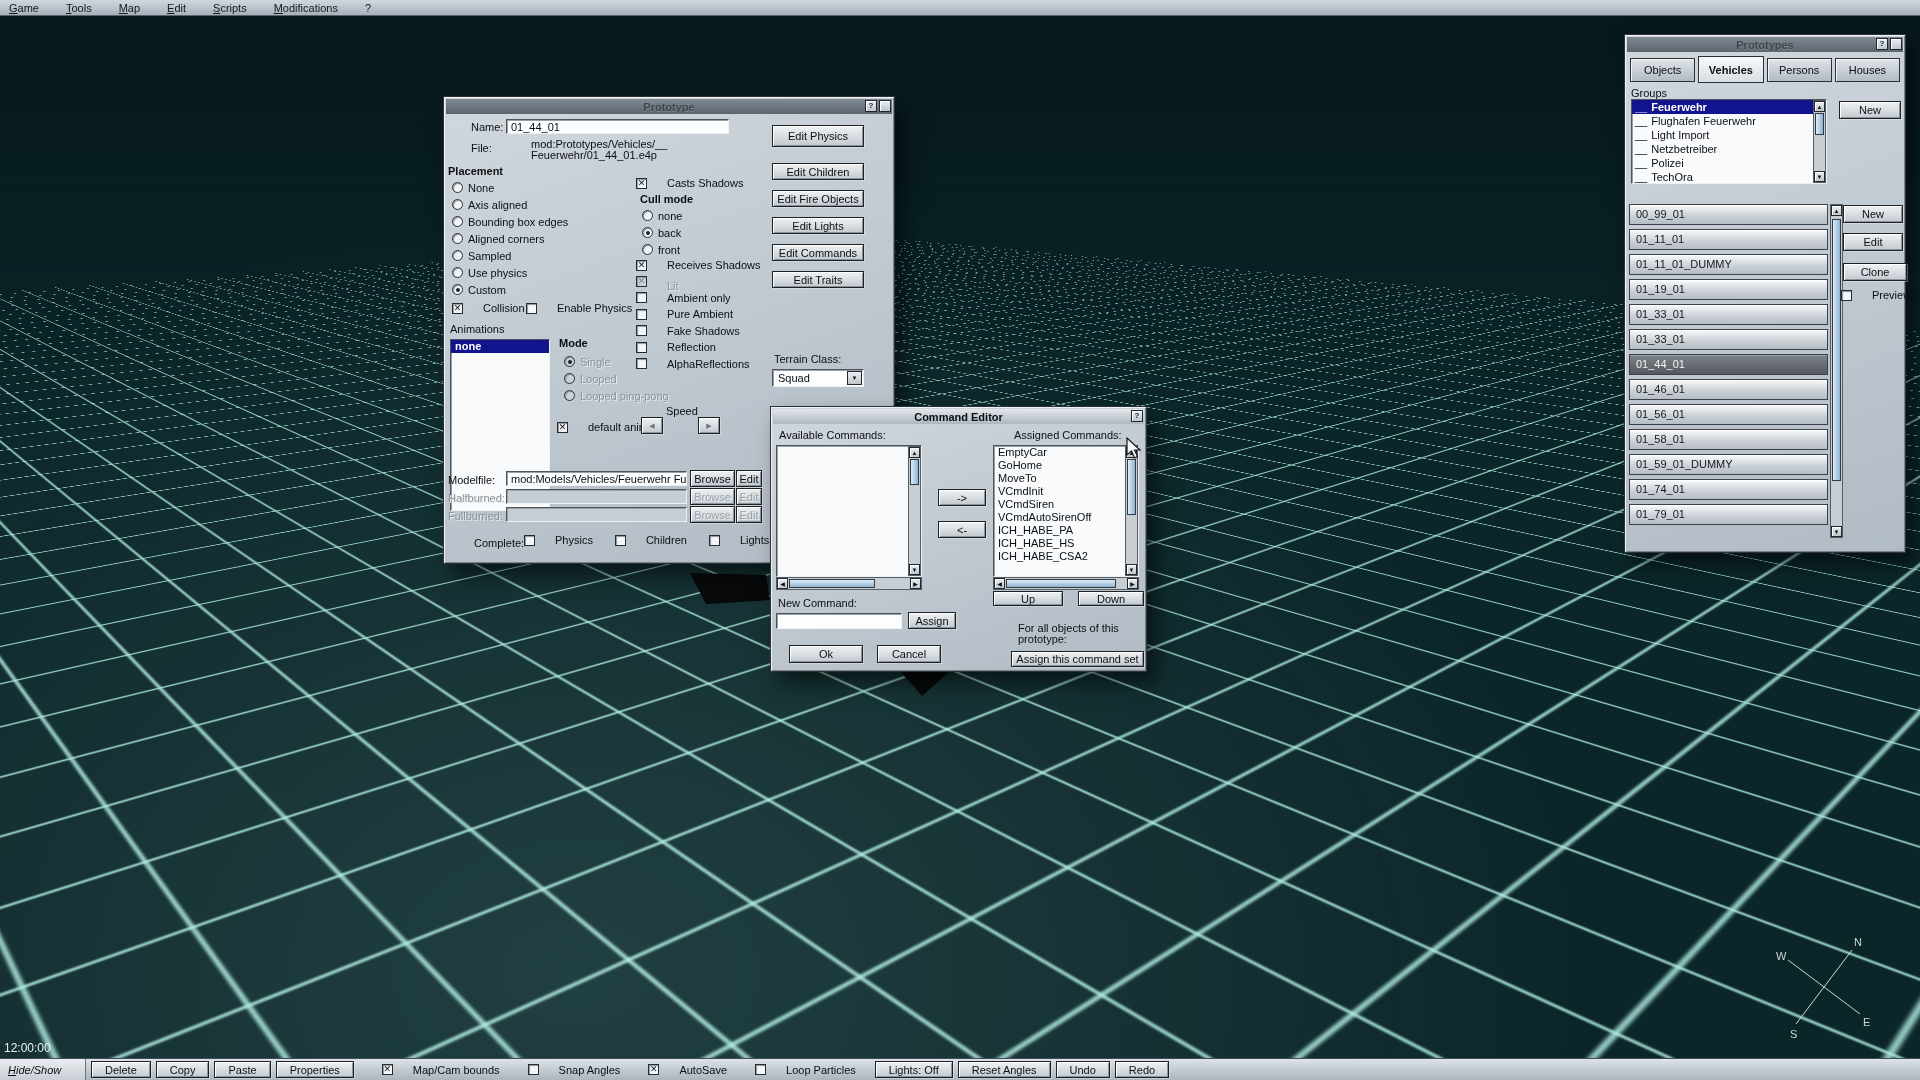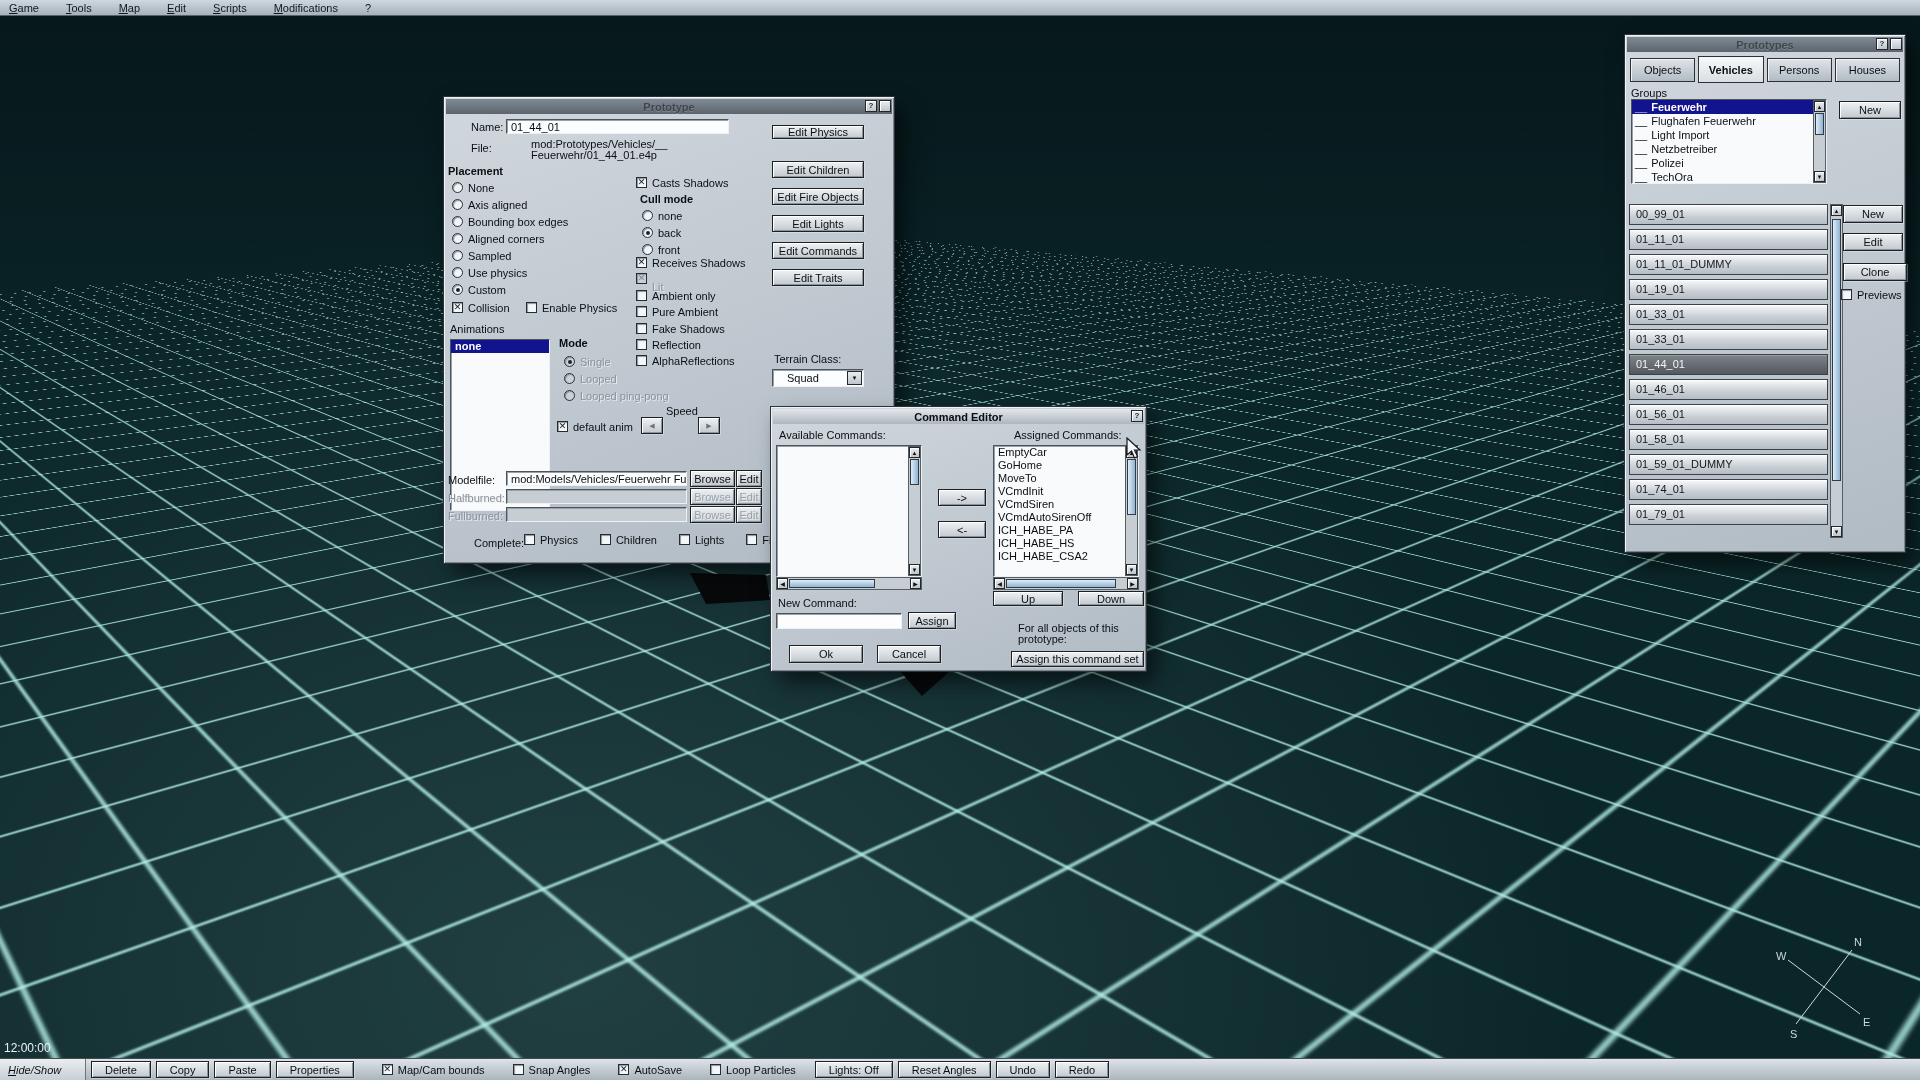--- a/index.html
+++ b/index.html
@@ -51,21 +51,21 @@
   
   .input{background:#fbfdfe;border:1px solid;border-color:#4c545b #edf1f4 #edf1f4 #4c545b;
     box-shadow:inset 1px 1px 0 #99a1a8;padding:1px 4px;overflow:hidden;white-space:nowrap;line-height:12px;}
   .input.disabled{background:#c6cdd3;}
   .listbox{background:#f8fafc;border:1px solid;border-color:#4c545b #edf1f4 #edf1f4 #4c545b;
     box-shadow:inset 1px 1px 0 #99a1a8;overflow:hidden;}
   .lb-item{height:13px;line-height:13px;padding:0 4px;white-space:nowrap;}
   .lb-item.selected{background:#11148d;color:#fff;font-weight:bold;}
 
   
-  .cb{display:flex;gap:5px;white-space:nowrap;}
+  .cb{display:flex;align-items:center;gap:20px;white-space:nowrap;}
   .cb .box{flex:0 0 11px;width:11px;height:11px;background:#f4f7f9;border:1px solid #272c30;
     box-shadow:inset 1px 1px 1px #8d959c;font-size:9px;line-height:9px;text-align:center;color:#15191c;}
   .cb.checked .box::after{content:"✕";}
   .cb.disabled .box{background:#c9d0d6;}
   .cb.disabled .box::after{color:#7e868d;}
   .cb.disabled .lbl{color:#8a929a;text-shadow:1px 1px 0 #e7ebee;margin-top:8px;}
   .radio-row{display:flex;align-items:center;gap:5px;height:17px;white-space:nowrap;}
   .radio{flex:0 0 11px;width:11px;height:11px;border-radius:50%;background:#f2f5f7;
     border:1px solid #2a2f34;box-shadow:inset 1px 1px 1px #8d959c;}
   .radio-row.selected .radio::after{content:"";display:block;width:4px;height:4px;border-radius:50%;
@@ -100,21 +100,21 @@
   .hideshow{width:86px;height:100%;background:linear-gradient(180deg,#eaeef1,#c7ced4);
     border-right:1px solid #6a737b;display:flex;align-items:center;padding-left:8px;}
   .hideshow .t{display:inline-block;font-style:italic;}
   .hideshow .t::first-letter{text-decoration:underline;}
   .push{height:17px;padding:0 13px;margin-left:5px;}
   .sb-gap{margin-left:28px;}
   .time{position:absolute;left:4px;top:1041px;color:#e9f3f3;font-size:12px;z-index:5;}
 
   .filetext{line-height:11px;}
   .dd{position:absolute;background:#fbfdfe;border:1px solid;border-color:#4c545b #edf1f4 #edf1f4 #4c545b;
-    box-shadow:inset 1px 1px 0 #99a1a8;display:flex;align-items:center;padding-left:14px;}
+    box-shadow:inset 1px 1px 0 #99a1a8;display:flex;align-items:center;padding-left:5px;}
   .dd .arrowbtn{position:absolute;right:1px;top:1px;bottom:1px;width:15px;
     background:linear-gradient(180deg,#eaeef1,#bec6cc);border:1px solid #23282c;
     display:flex;align-items:center;justify-content:center;font-size:6px;color:#111;}
 </style>
 </head>
 <body>
 
 <div class="scene">
   <div class="grid-plane"></div>
 </div>
@@ -353,21 +353,21 @@
       </label>
 
       <label class="cb">
         <span class="box"></span>
         <span class="lbl">Fire</span>
       </label>
     </div>
 
   <div class="abs" style="left:328px;top:28px;width:92px">
 
-      <div class="btn" style="height:14px;margin-bottom:22px">Edit Physics</div>
+      <div class="btn" style="height:22px;margin-bottom:16px">Edit Physics</div>
 
       <div class="btn" style="height:17px;margin-bottom:10px">Edit Children</div>
 
       <div class="btn" style="height:17px;margin-bottom:10px">Edit Fire Objects</div>
 
       <div class="btn" style="height:17px;margin-bottom:10px">Edit Lights</div>
 
       <div class="btn" style="height:17px;margin-bottom:10px">Edit Commands</div>
 
       <div class="btn" style="height:17px;">Edit Traits</div>

